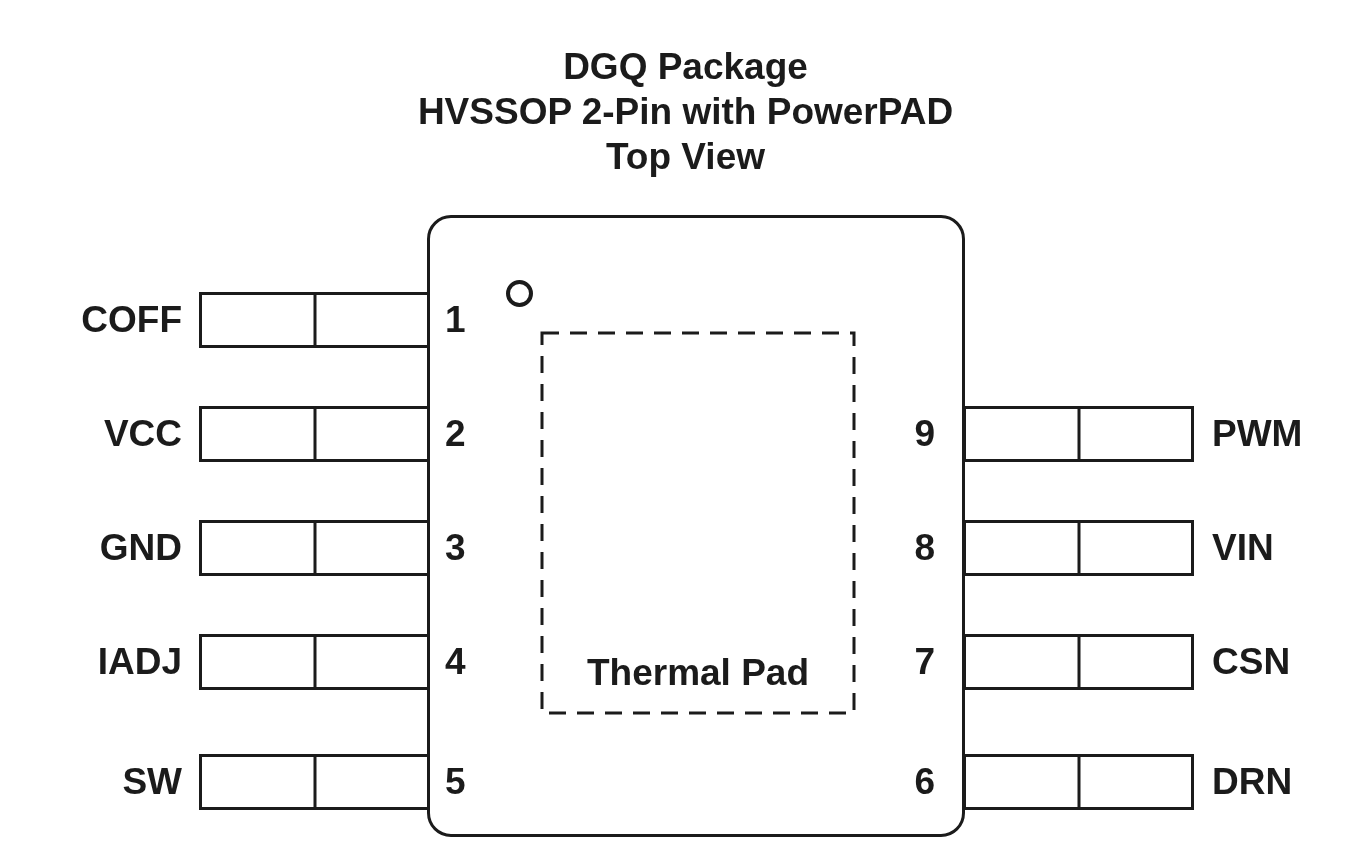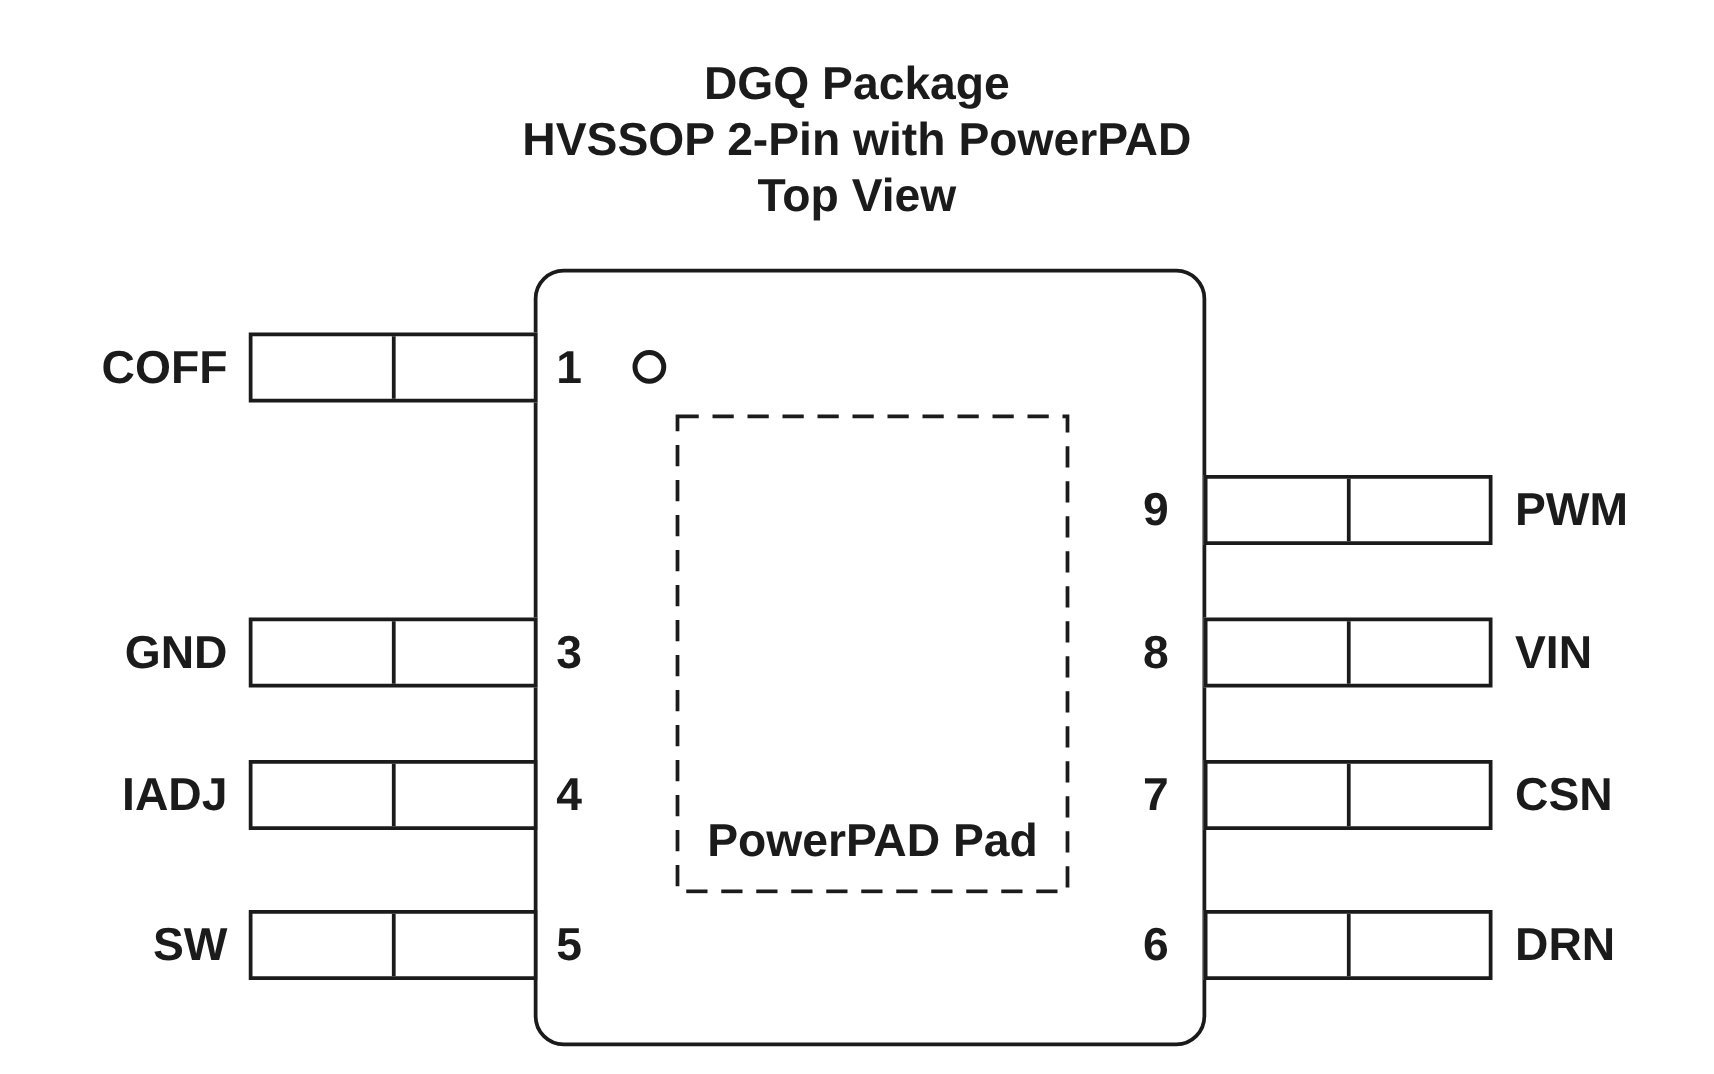--- a/index.html
+++ b/index.html
@@ -56,20 +56,21 @@
     text-align: center;
     font-size: 37px;
     font-weight: bold;
     color: #1b1b1b;
   }
   .pin-row {
     position: absolute;
     left: 0;
     width: 100%;
     height: 56px;
+    margin-top: 26px;
   }
   .pin-box {
     position: absolute;
     top: 0;
     width: 231px;
     height: 56px;
     border: 3px solid #1b1b1b;
     box-sizing: border-box;
     background: #ffffff;
   }
@@ -115,30 +116,37 @@
     <div>DGQ Package</div>
     <div>HVSSOP 2-Pin with PowerPAD</div>
     <div>Top View</div>
   </div>
 
   <div class="package-body"></div>
 
   <svg class="thermal-pad-svg" width="316" height="384">
     <rect x="2" y="2" width="312" height="380" fill="none" stroke="#1b1b1b" stroke-width="3" stroke-dasharray="17 11"></rect>
   </svg>
-  <div class="thermal-pad-label">PowerPAD Pad</div>
+  <div class="thermal-pad-label">Thermal Pad</div>
 
   <div class="pin1-circle"></div>
 
   <div class="pin-row" style="top:266px">
     <div class="pin-label left">COFF</div>
     <div class="pin-box left">
         <div class="pin-box-divider"></div>
       </div>
     <div class="pin-number left">1</div>
+  </div>
+  <div class="pin-row" style="top:380px">
+    <div class="pin-label left">VCC</div>
+    <div class="pin-box left">
+        <div class="pin-box-divider"></div>
+      </div>
+    <div class="pin-number left">2</div>
   </div>
   <div class="pin-row" style="top:494px">
     <div class="pin-label left">GND</div>
     <div class="pin-box left">
         <div class="pin-box-divider"></div>
       </div>
     <div class="pin-number left">3</div>
   </div>
   <div class="pin-row" style="top:608px">
     <div class="pin-label left">IADJ</div>

